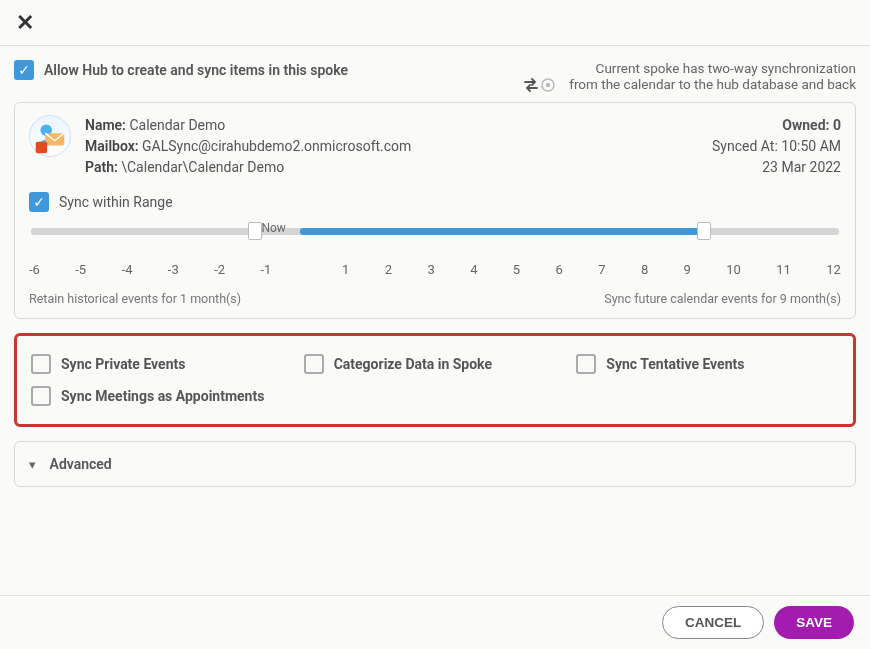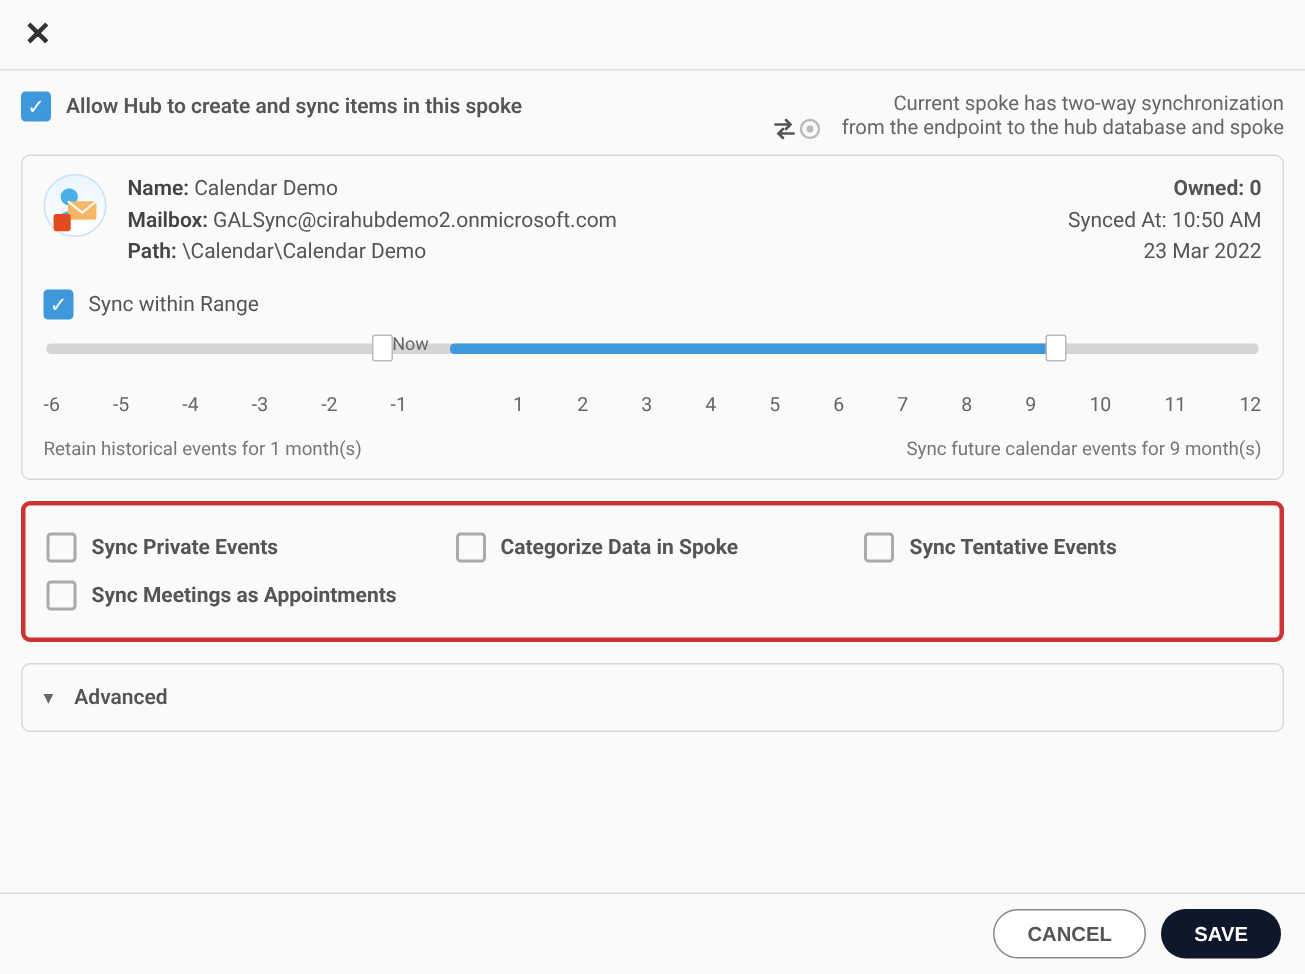--- a/index.html
+++ b/index.html
@@ -248,21 +248,21 @@
     font-weight: 600;
     cursor: pointer;
     border: none;
   }
   .btn-cancel {
     border: 1px solid #888;
     background: #fff;
     color: #555;
   }
   .btn-save {
-    background: #0f172a;
+    background: #a21caf;
     color: #fff;
   }
 </style>
 </head>
 <body>
 
 <div class="header">
   <span class="close-icon">✕</span>
 </div>
 
@@ -277,21 +277,21 @@
         <svg width="16" height="14" viewBox="0 0 16 14">
             <path d="M2 4 L12 4 M9 1 L12 4 L9 7 M14 10 L4 10 M7 7 L4 10 L7 13" stroke="#555" stroke-width="1.8" fill="none" stroke-linecap="round"></path>
           </svg>
         <svg width="14" height="14" viewBox="0 0 14 14">
             <circle cx="7" cy="7" r="6" fill="none" stroke="#bbb" stroke-width="1.6"></circle>
             <circle cx="7" cy="7" r="2.3" fill="#bbb"></circle>
           </svg>
       </span>
       <div>
         <div>Current spoke has two-way synchronization</div>
-        <div>from the endpoint to the hub database and spoke</div>
+        <div>from the calendar to the hub database and back</div>
       </div>
     </div>
   </div>
 
   <div class="panel">
     <div class="info-row">
       <div class="avatar">
         <svg viewBox="0 0 42 42" width="42" height="42">
           <circle cx="17" cy="15" r="6" fill="#49b0e8"></circle>
           <path d="M8 30 Q17 20 26 30 Z" fill="#49b0e8"></path>

